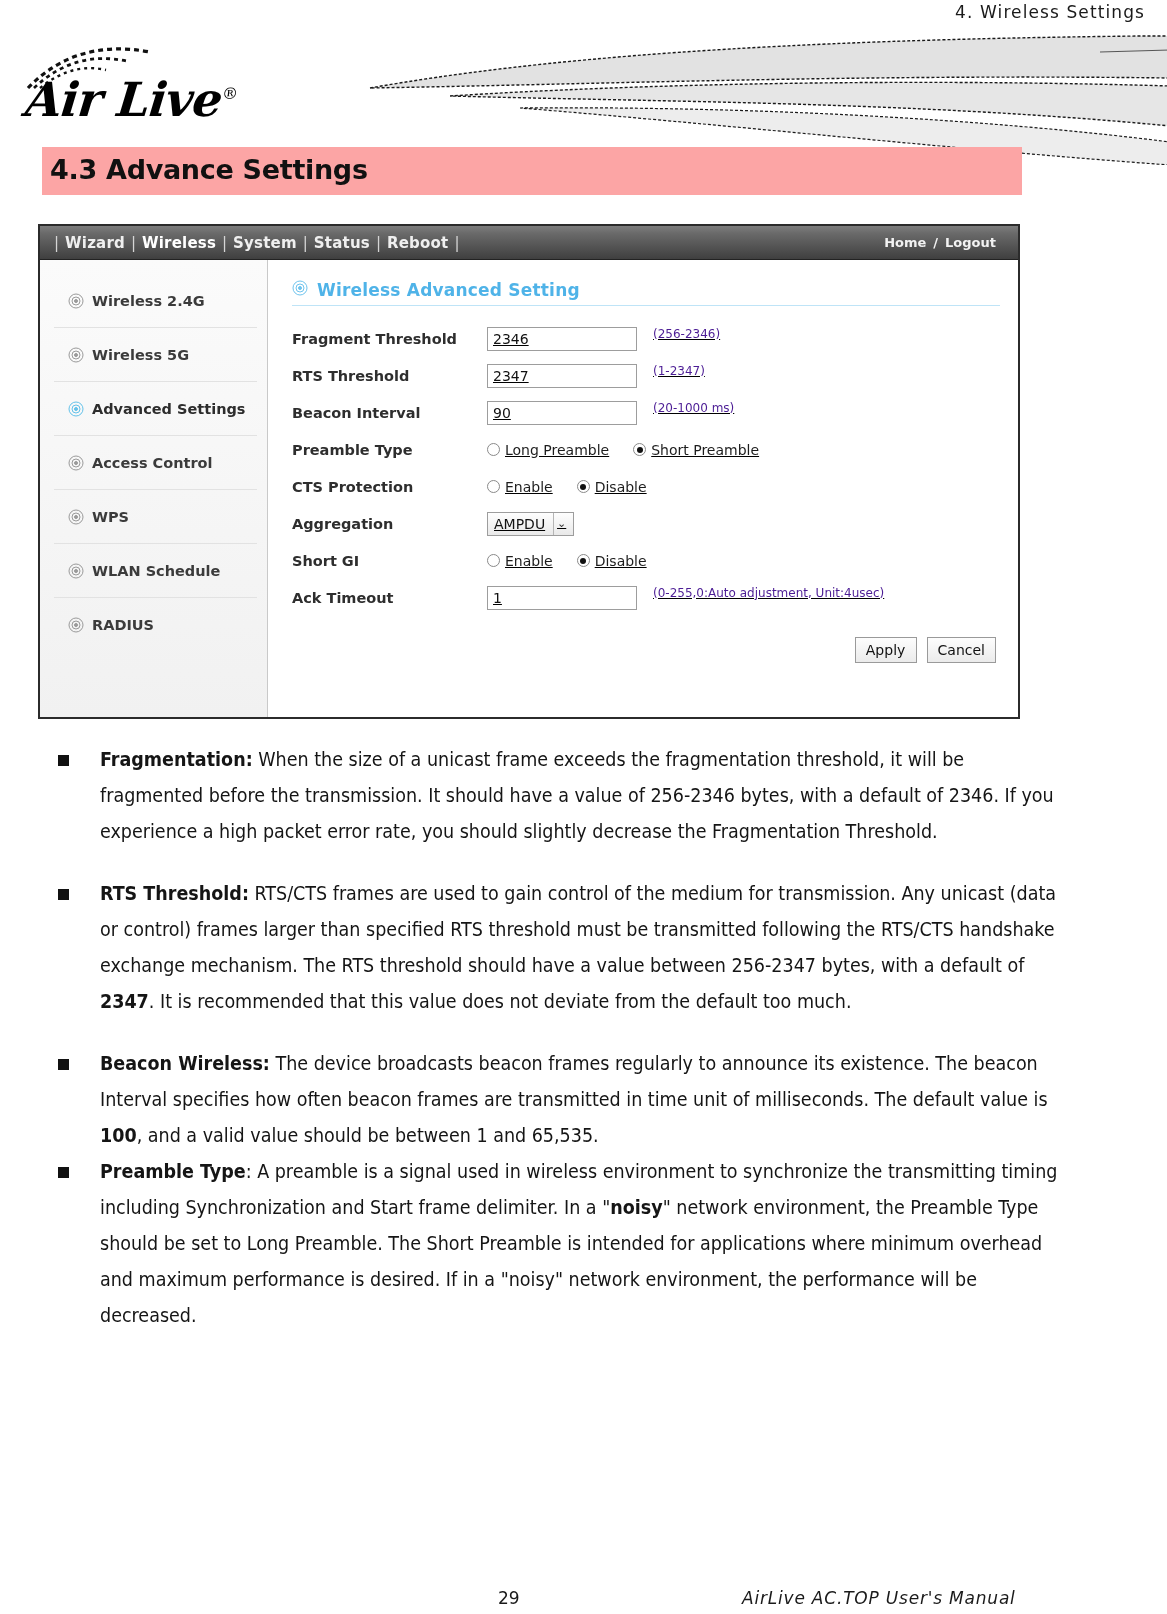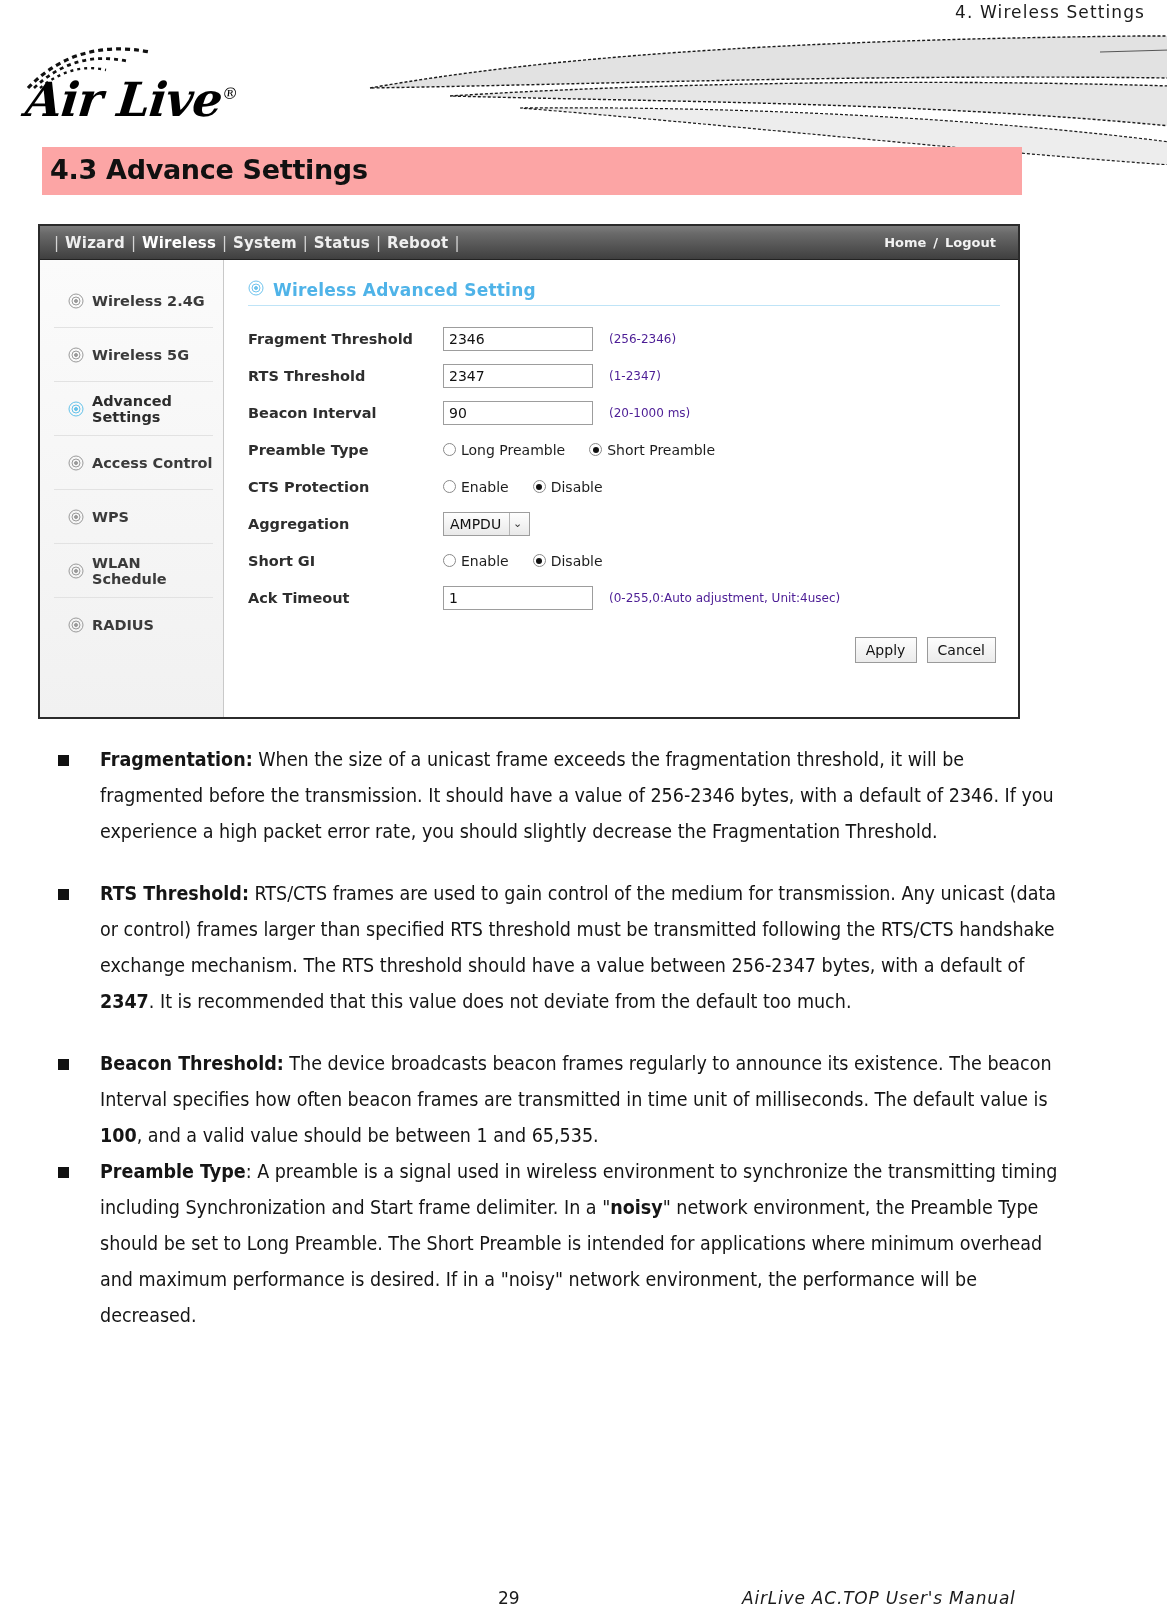--- a/index.html
+++ b/index.html
@@ -103,21 +103,21 @@
   .ui-nav .nav-right {
     margin-left: auto;
     display: flex; align-items: baseline; gap: 7px;
     font-size: 13px; font-weight: 700; color: #f2f2f2;
     padding-right: 8px;
   }
 
   .ui-body { display: flex; height: calc(100% - 34px); }
 
   .ui-sidebar {
-    width: 184px;
+    width: 228px;
     background: linear-gradient(180deg,#fbfbfb 0%,#f1f1f1 100%);
     border-right: 1px solid #c9c9c9;
     padding: 14px 10px 0 14px;
   }
   .side-item {
     display: flex;
     align-items: center;
     gap: 9px;
     height: 54px;
     border-bottom: 1px solid #e2e2e2;
@@ -156,21 +156,21 @@
   .panel-title .ring i.r3 { background:#6fc4ee; border-color:#6fc4ee; }
 
   .frow { display: flex; align-items: center; height: 37px; }
   .flabel {
     width: 195px;
     font-size: 14.5px;
     font-weight: 700;
     color: #2e2e2e;
     white-space: nowrap;
   }
-  .fctl { display: flex; align-items: center; gap: 16px; }
+  .fctl { display: flex; gap: 16px; text-decoration: underline; }
   .tbox {
     width: 150px; height: 24px;
     border: 1px solid #9d9d9d;
     background: #fff;
     font-family: "DejaVu Sans", sans-serif;
     font-size: 14px;
     color: #111;
     padding: 0 5px;
     line-height: 22px;
   }
@@ -494,21 +494,21 @@
 
   <div class="bullet-item">
     <b>Fragmentation:</b><span> </span><span>When the size of a unicast frame exceeds the fragmentation threshold, it will be fragmented before the transmission. It should have a value of 256-2346 bytes, with a default of 2346.    If you experience a high packet error rate, you should slightly decrease the Fragmentation Threshold.</span>
   </div>
 
   <div class="bullet-item">
     <b>RTS Threshold:</b><span> </span><span>RTS/CTS frames are used to gain control of the medium for transmission. Any unicast (data or control) frames larger than specified RTS threshold must be transmitted following the RTS/CTS handshake exchange mechanism. The RTS threshold should have a value between 256-2347 bytes, with a default of </span><b>2347</b><span>. It is recommended that this value does not deviate from the default too much.</span>
   </div>
 
   <div class="bullet-item tight">
-    <b>Beacon Threshold:</b><span> </span><span>The device broadcasts beacon frames regularly to announce its existence. The beacon Interval specifies how often beacon frames are transmitted in time unit of milliseconds. The default value is </span><b>100</b><span>, and a valid value should be between 1 and 65,535.</span>
+    <b>Beacon Wireless:</b><span> </span><span>The device broadcasts beacon frames regularly to announce its existence. The beacon Interval specifies how often beacon frames are transmitted in time unit of milliseconds. The default value is </span><b>100</b><span>, and a valid value should be between 1 and 65,535.</span>
   </div>
 
   <div class="bullet-item tight">
     <b>Preamble Type</b><span></span><span>: A preamble is a signal used in wireless environment to synchronize the transmitting timing including Synchronization and Start frame delimiter. In a "</span><b>noisy</b><span>" network environment, the Preamble Type should be set to Long Preamble. The Short Preamble is intended for applications where minimum overhead and maximum performance is desired. If in a "noisy" network environment, the performance will be decreased.</span>
   </div>
 
 </div>
 
 <div class="footer">
   <span class="pg">29</span>

